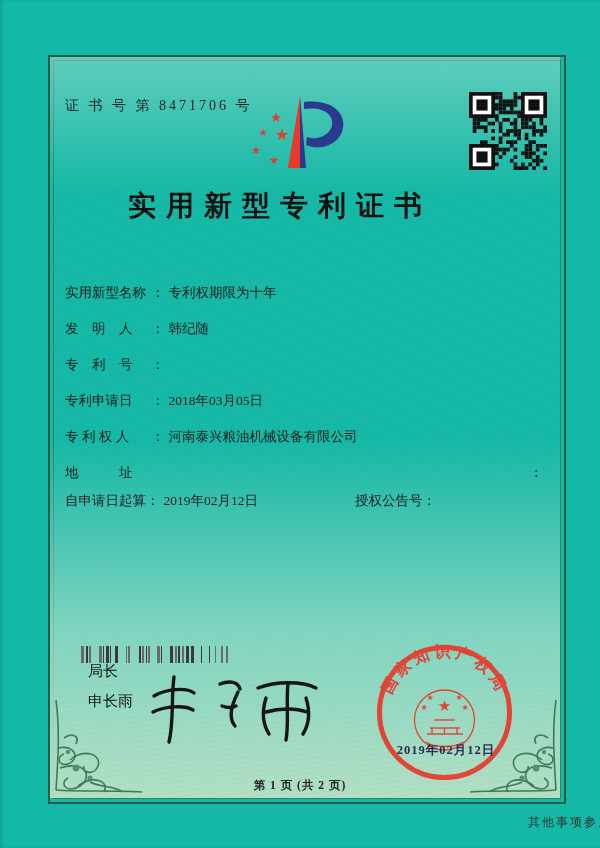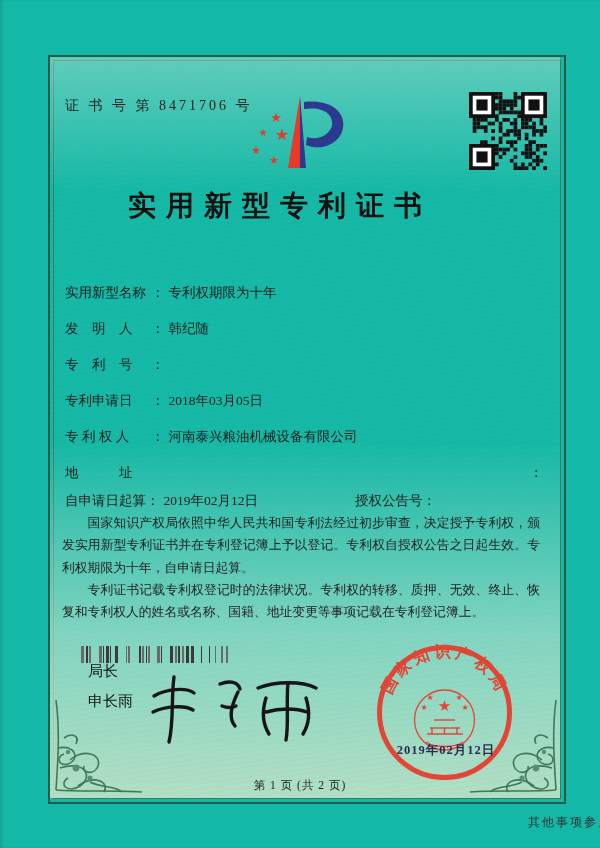--- a/index.html
+++ b/index.html
@@ -23,21 +23,21 @@
   .fvalue{flex:0 1 auto;max-width:396px;word-break:break-all;line-height:21px;}
   .frow.addr{margin-bottom:6px;justify-content:space-between;}
   .grant-right{position:absolute;left:290px;top:0;display:flex;}
   .paras{left:62px;top:512px;width:478px;font-size:12.8px;line-height:1.74;color:#222;text-align:justify;}
   .paras p{margin:0;text-indent:2em;}
   .barcode{left:76px;top:646px;width:158px;height:17px;}
   .duty{left:88px;top:656px;font-size:15px;color:#111;line-height:30px;}
   .sig{left:138px;top:664px;}
   .seal{left:372px;top:640px;}
   .seal-date{left:376px;top:742px;width:140px;text-align:center;font-size:12.5px;letter-spacing:1px;color:#2b2b52;font-weight:bold;}
-  .pageno{left:0;top:778px;width:600px;text-align:center;font-size:11.5px;color:#222;letter-spacing:1px;}
+  .pageno{left:0;top:778px;width:600px;text-align:center;font-size:11.5px;color:#222;letter-spacing:1px;font-weight:bold;}
   .footnote{left:0;top:814px;width:600px;text-align:right;font-size:12px;color:#333;letter-spacing:2px;padding-left:40px;}
   .orn{position:absolute;width:96px;height:108px;}
   .orn.bl{left:50px;top:690px;}
   .orn.br{right:38px;top:690px;transform:scaleX(-1);}
 </style>
 </head>
 <body>
 
 <div class="page">
   <div class="frame"></div>
@@ -240,24 +240,20 @@
       <span class="flabel" style="min-width:0">自申请日起算</span>
         <span class="fcolon">：</span>
       <span class="fvalue">2019年02月12日</span>
       <span class="grant-right">
         <span>授权公告号</span>
           <span class="fcolon">：</span>
       </span>
     </div>
   </div>
 
-  <div class="abs paras">
-    <p>国家知识产权局依照中华人民共和国专利法经过初步审查，决定授予专利权，颁发实用新型专利证书并在专利登记簿上予以登记。专利权自授权公告之日起生效。专利权期限为十年，自申请日起算。</p>
-    <p>专利证书记载专利权登记时的法律状况。专利权的转移、质押、无效、终止、恢复和专利权人的姓名或名称、国籍、地址变更等事项记载在专利登记簿上。</p>
-  </div>
 
   <svg class="abs barcode" viewBox="0 0 158 17" id="bars">
       <rect x="5" y="0" width="3" height="17" fill="#6a6a6a"></rect>
       <rect x="10" y="0" width="2" height="17" fill="#3a3a3a"></rect>
       <rect x="13" y="0" width="2" height="17" fill="#6a6a6a"></rect>
       <rect x="23" y="0" width="3" height="17" fill="#6a6a6a"></rect>
       <rect x="27" y="0" width="1" height="17" fill="#3a3a3a"></rect>
       <rect x="30" y="0" width="3" height="17" fill="#3a3a3a"></rect>
       <rect x="34" y="0" width="1" height="17" fill="#3a3a3a"></rect>
       <rect x="39" y="0" width="3" height="17" fill="#3a3a3a"></rect>

